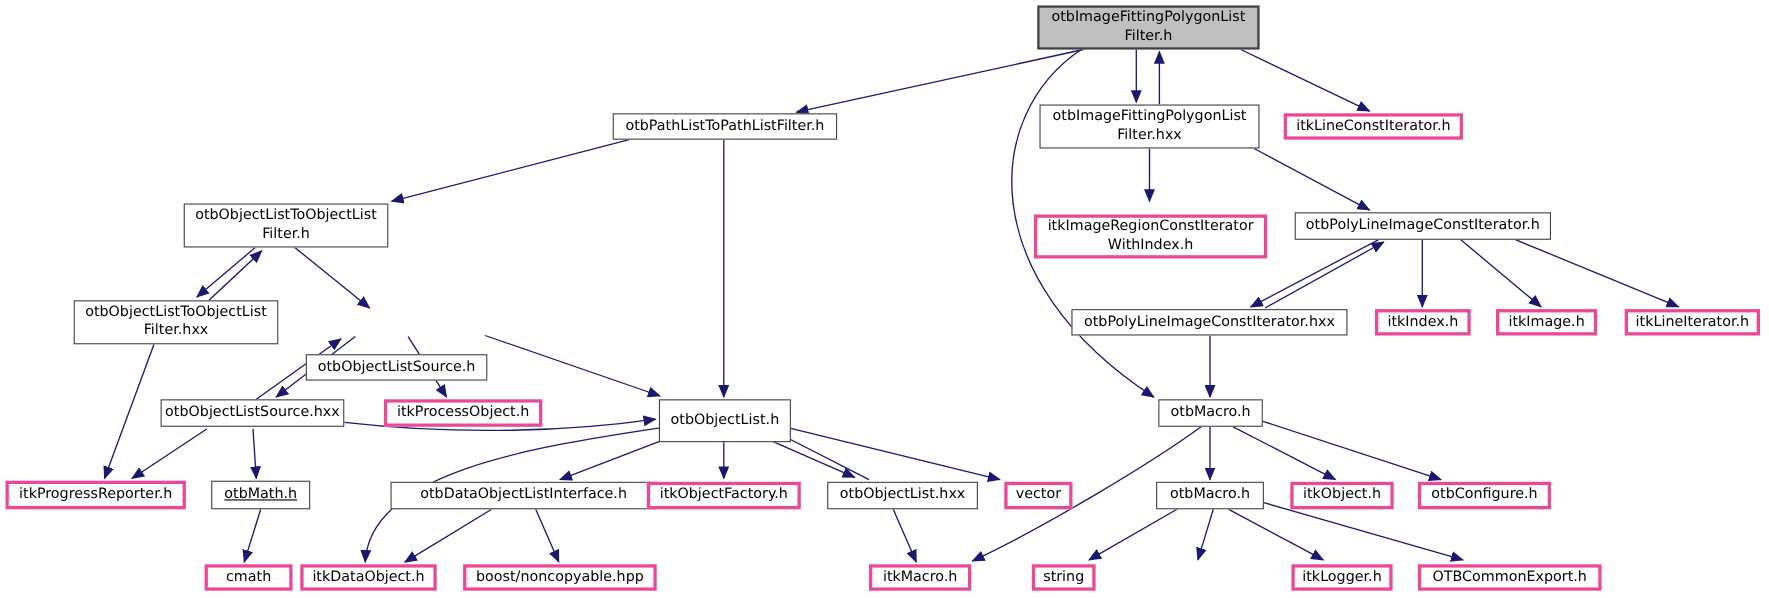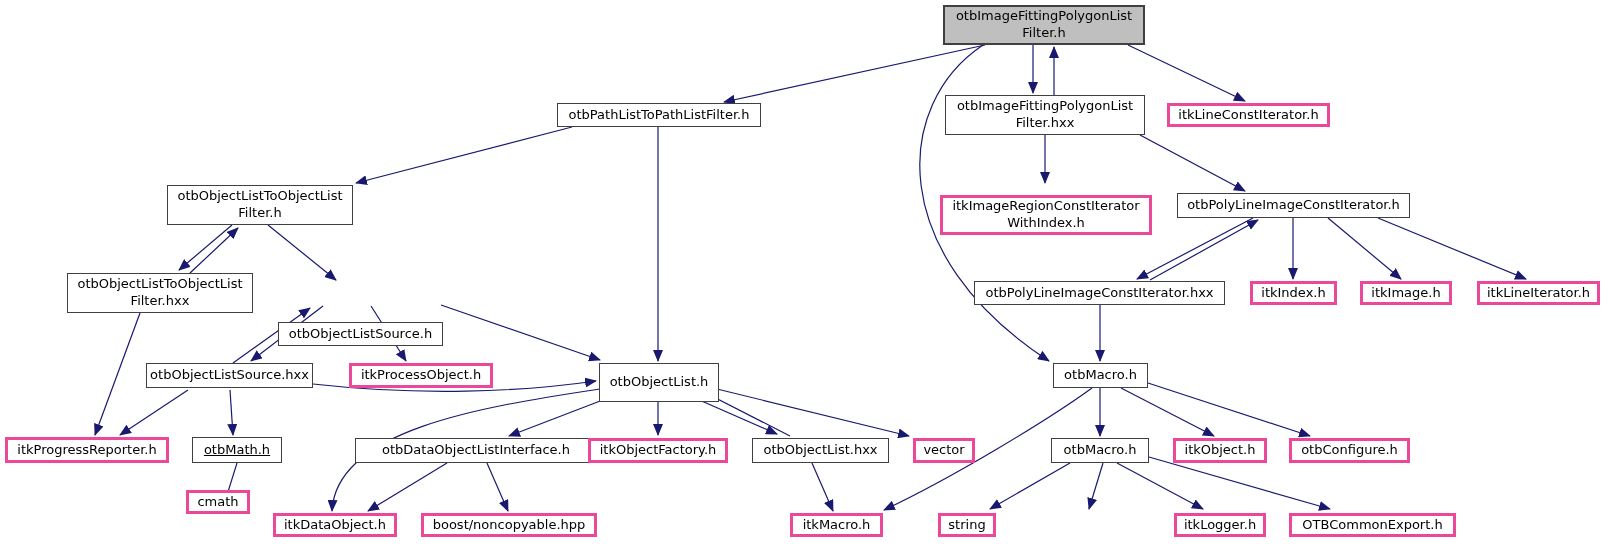--- a/index.html
+++ b/index.html
@@ -108,21 +108,21 @@
     <div class="node internal" style="left: 1053px; top: 363px; width: 95px; height: 25px;">otbMacro.h</div>
     <div class="node external" style="left: 5px; top: 437px; width: 164px; height: 26px;">itkProgressReporter.h</div>
     <div class="node internal" style="left: 192px; top: 437px; width: 90px; height: 26px; text-decoration: underline;">otbMath.h</div>
     <div class="node internal" style="left: 355px; top: 438px; width: 242px; height: 25px;">otbDataObjectListInterface.h</div>
     <div class="node external" style="left: 588px; top: 438px; width: 140px; height: 25px;">itkObjectFactory.h</div>
     <div class="node internal" style="left: 752px; top: 438px; width: 137px; height: 25px; text-align: right;">otbObjectList.hxx</div>
     <div class="node external" style="left: 913px; top: 438px; width: 62px; height: 25px;">vector</div>
     <div class="node internal" style="left: 1051px; top: 438px; width: 98px; height: 25px;">otbMacro.h</div>
     <div class="node external" style="left: 1173px; top: 438px; width: 94px; height: 25px;">itkObject.h</div>
     <div class="node external" style="left: 1289px; top: 438px; width: 121px; height: 25px;">otbConfigure.h</div>
-    <div class="node external" style="left: 186px; top: 490px; width: 64px; height: 24px;">cmath</div>
+    <div class="node external" style="left: 186px; top: 513px; width: 80px; height: 24px;">cmath</div>
     <div class="node external" style="left: 273px; top: 513px; width: 124px; height: 24px;">itkDataObject.h</div>
     <div class="node external" style="left: 421px; top: 513px; width: 176px; height: 24px;">boost/noncopyable.hpp</div>
     <div class="node external" style="left: 790px; top: 513px; width: 93px; height: 24px;">itkMacro.h</div>
     <div class="node external" style="left: 938px; top: 513px; width: 58px; height: 24px;">string</div>
     <div class="node external" style="left: 1022px; top: 513px; width: 126px; height: 24px; margin-top: 40px;">itkLoggerBase.h</div>
     <div class="node external" style="left: 1174px; top: 513px; width: 92px; height: 24px;">itkLogger.h</div>
     <div class="node external" style="left: 1289px; top: 513px; width: 167px; height: 24px;">OTBCommonExport.h</div>
   </div>
 
 </body></html>

